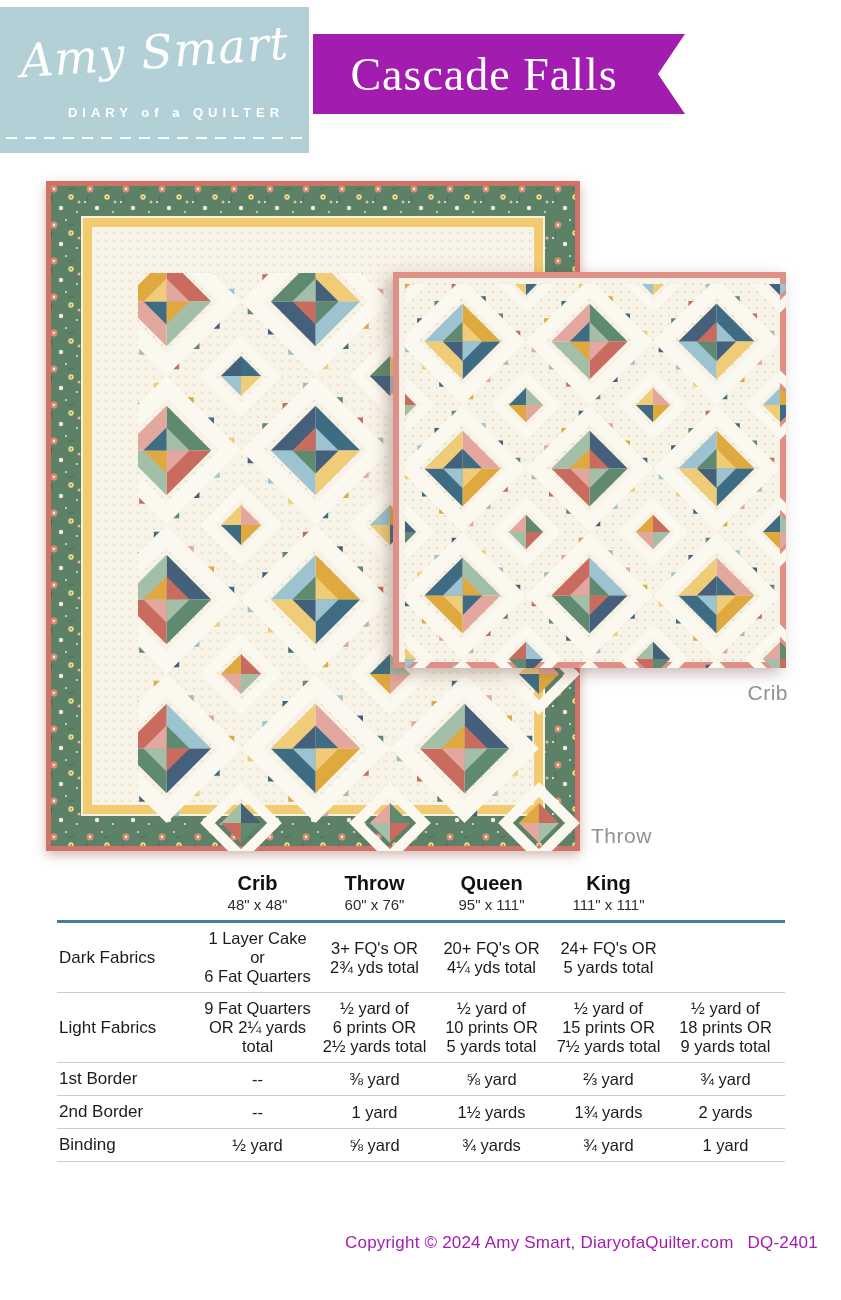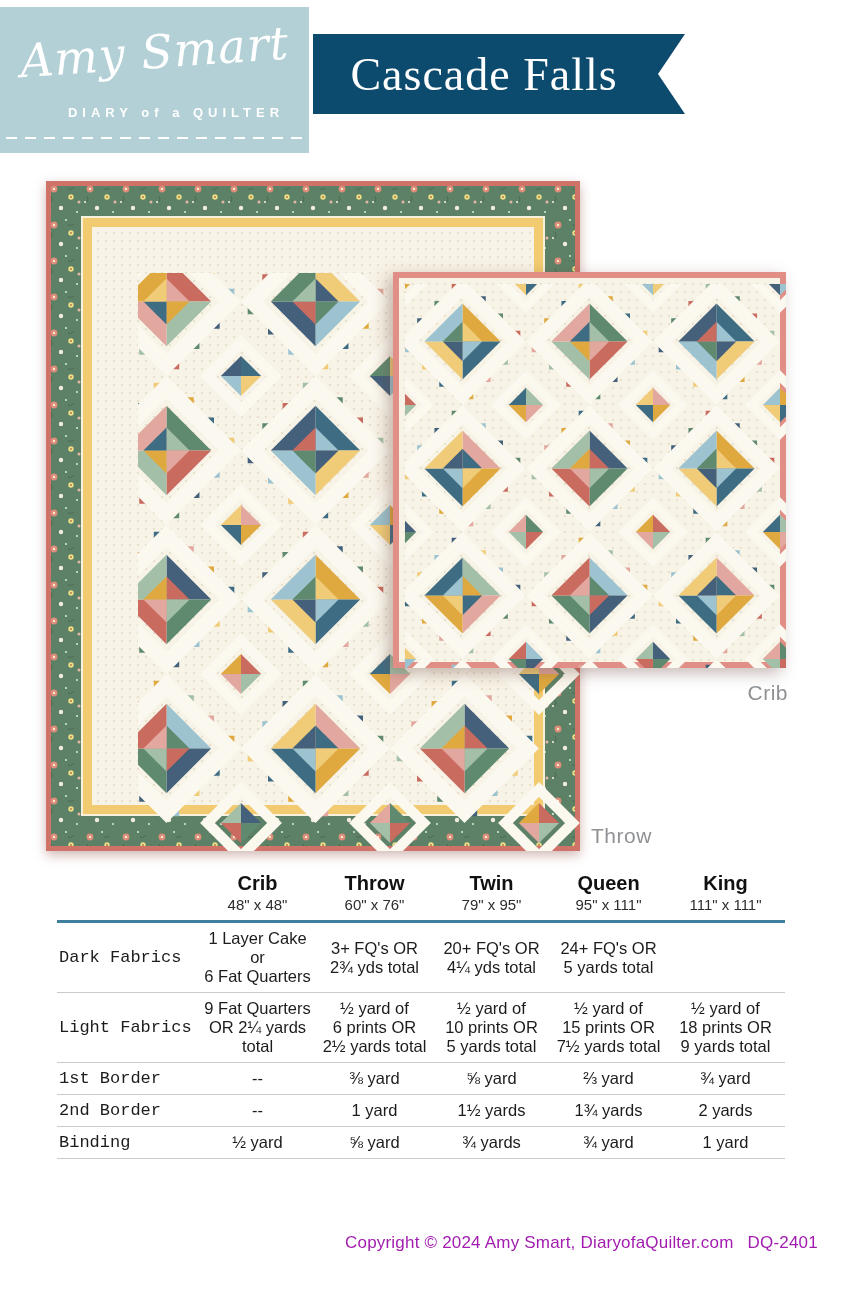--- a/index.html
+++ b/index.html
@@ -31,39 +31,39 @@
 
   
   .fabric-table{position:absolute;left:57px;top:872px;width:728px;}
   .t-grid{display:grid;grid-template-columns:142px repeat(5,117px);}
   .col-h{text-align:center;}
   .col-h .name{font-size:20px;font-weight:bold;color:#111;}
   .col-h .size{font-size:15px;color:#2d2d2d;margin-top:1px;}
   .teal-rule{height:3px;margin-top:7px;}
   .trow{display:grid;grid-template-columns:142px repeat(5,117px);
         border-bottom:1.5px solid #cbcbcb;align-items:center;padding:6px 0;}
-  .trow .rlabel{font-size:17px;padding-left:2px;font-family:Liberation Mono, monospace;}
+  .trow .rlabel{font-size:17px;padding-left:2px;}
   .trow .val{font-size:16.5px;text-align:center;white-space:pre-line;line-height:19px;}
 
   
   .barcode{position:absolute;left:55px;top:1178px;}
   .copyright{position:absolute;left:345px;top:1233px;font-size:17px;color:#a21caf;letter-spacing:.2px;}
   .copyright .sku{margin-left:14px;}
 </style>
 </head>
 <body>
 
 <div class="page">
 
   <div class="logo-box" id="logo-box" style="background: rgb(178, 208, 214);">
     <div class="brand-script">Amy Smart</div>
     <div class="brand-tagline">DIARY of a QUILTER</div>
     <div class="logo-dashes"></div>
   </div>
-  <div class="banner" id="title-banner" style="background: #0c4a6e;">
+  <div class="banner" id="title-banner" style="background: #a21caf;">
     <div class="banner-title">Cascade Falls</div>
   </div>
 
   <div class="quilt" id="throw-quilt"><svg width="534" height="670" viewBox="0 0 534 670">
         <defs>
           <pattern id="throw-dots" width="8" height="8" patternUnits="userSpaceOnUse">
             <circle cx="4" cy="4" r="1.1" fill="#dcd2ba" opacity="0.7"></circle>
           </pattern>
           <pattern id="throw-floral" width="36" height="36" patternUnits="userSpaceOnUse">
             <rect width="36" height="36" fill="#5d8166"></rect>
@@ -879,24 +879,20 @@
         <div></div>
         <div class="col-h">
           <div class="name">Crib</div>
           <div class="size">48" x 48"</div>
         </div>
         <div class="col-h">
           <div class="name">Throw</div>
           <div class="size">60" x 76"</div>
         </div>
         <div class="col-h">
-          <div class="name">Twin</div>
-          <div class="size">79" x 95"</div>
-        </div>
-        <div class="col-h">
           <div class="name">Queen</div>
           <div class="size">95" x 111"</div>
         </div>
         <div class="col-h">
           <div class="name">King</div>
           <div class="size">111" x 111"</div>
         </div>
       </div>
       <div class="teal-rule" style="background: rgb(63, 126, 156);"></div>
       <div class="trow">

